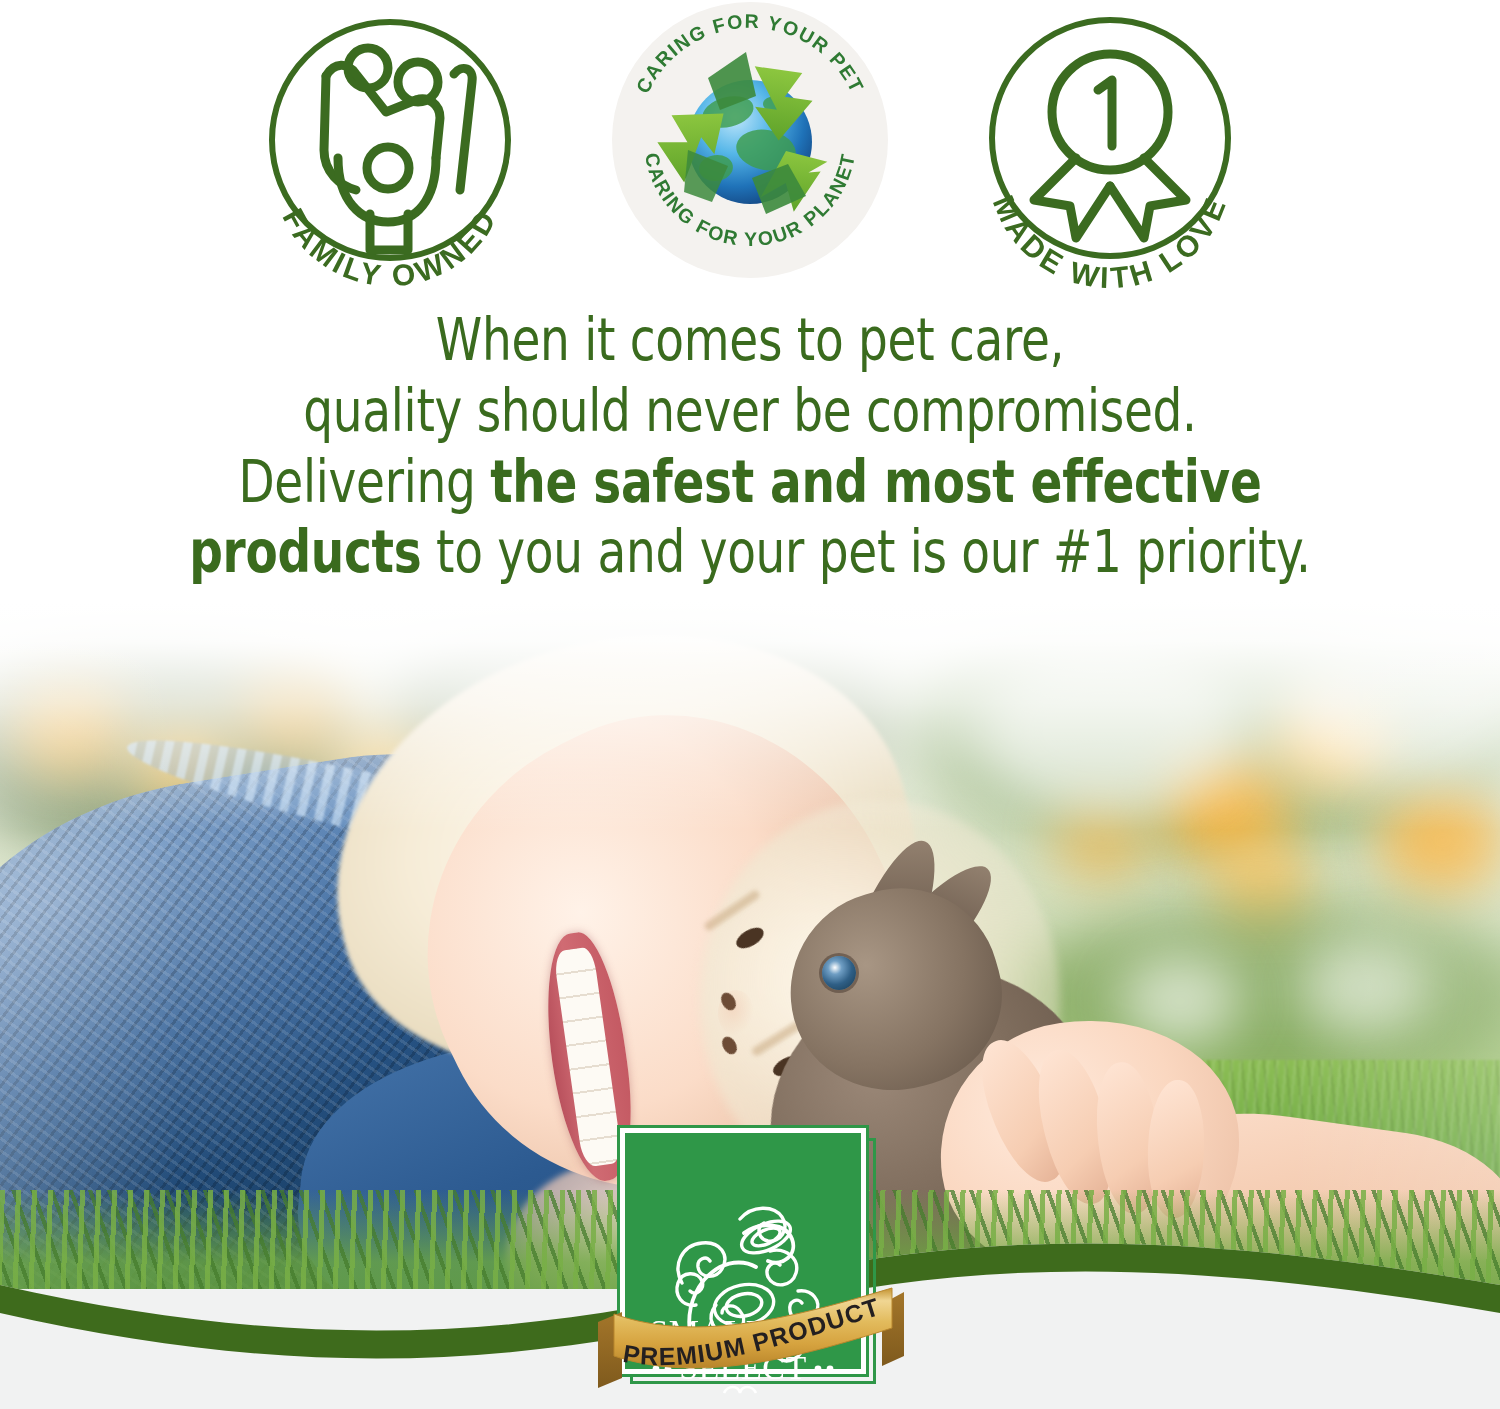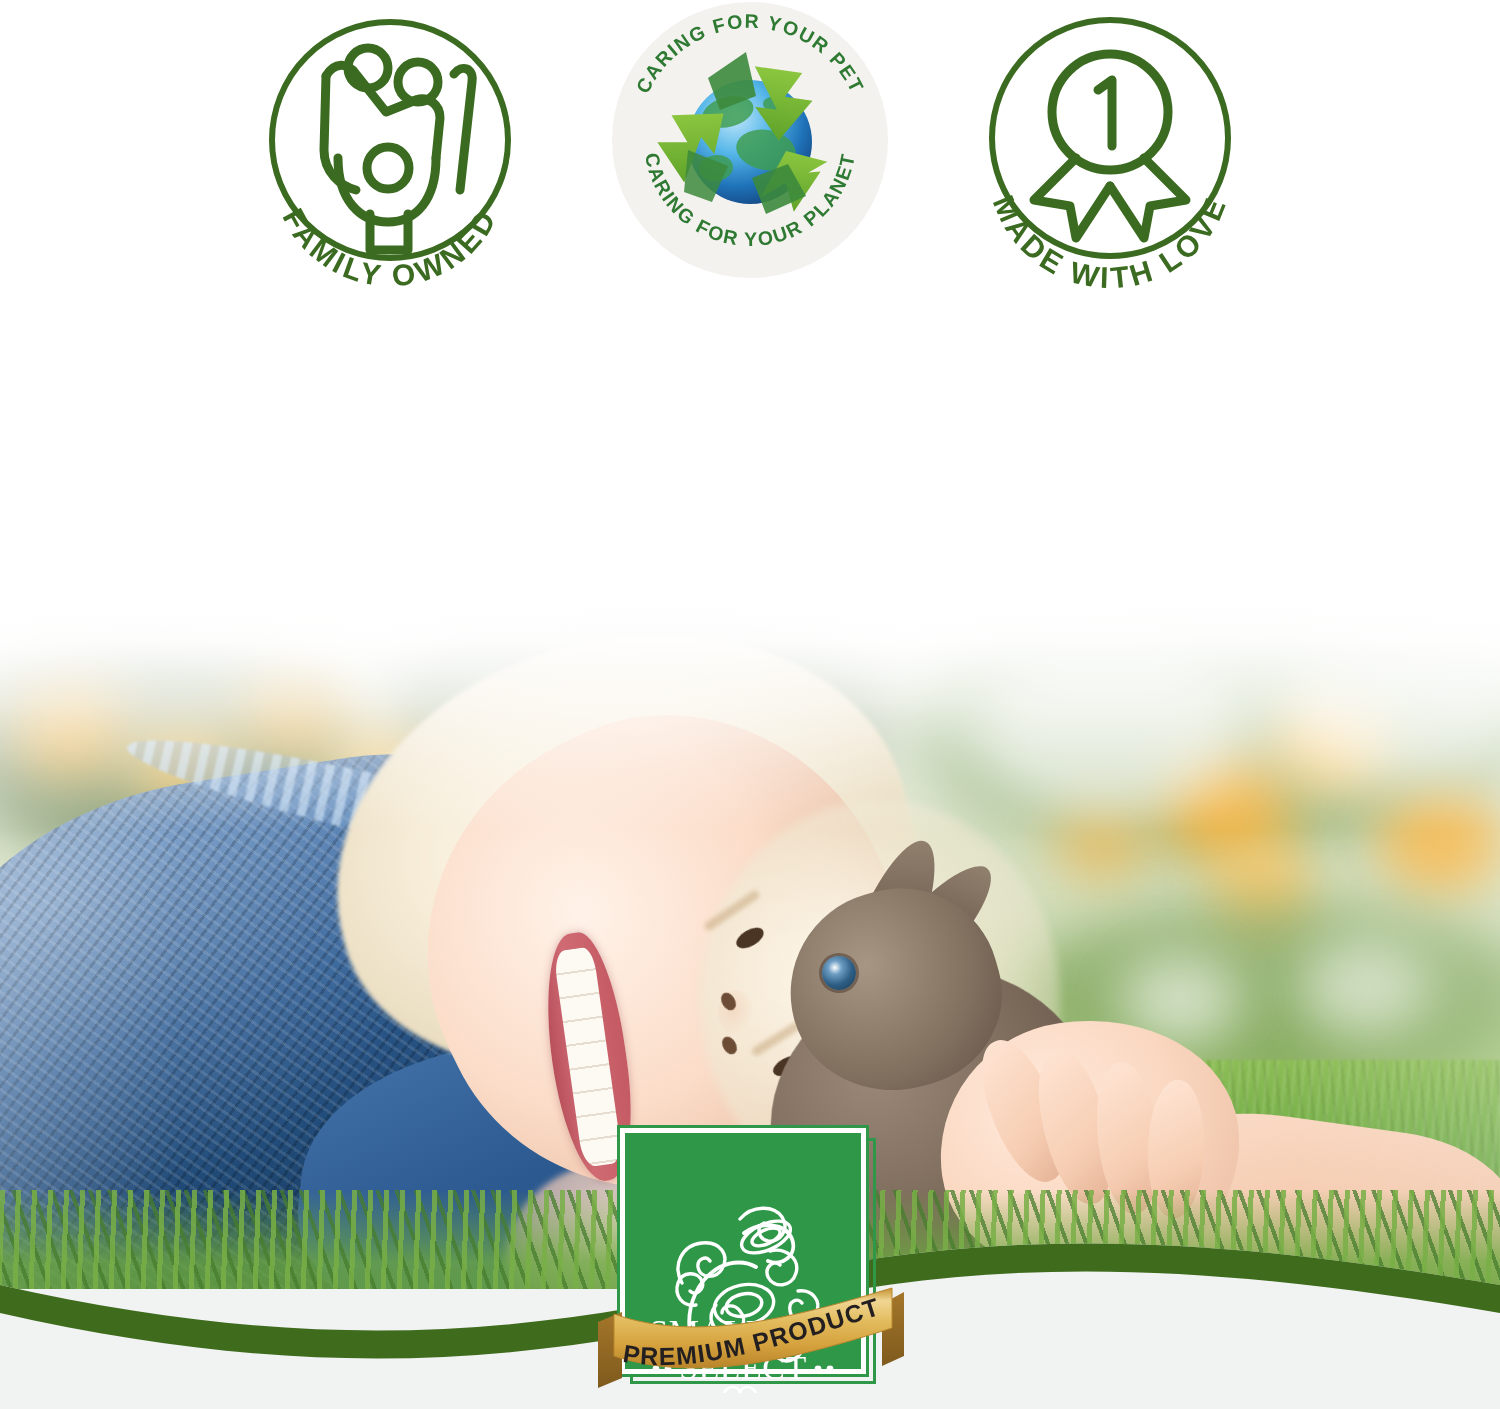--- a/index.html
+++ b/index.html
@@ -343,20 +343,26 @@
           <path d="M 214,158 L 256,200 L 220,206 L 214,238 L 180,186"></path>
           <path d="M 168,90 L 182,80 L 182,146"></path>
         </g>
         <text font-family="Liberation Sans, sans-serif" font-size="30" font-weight="700" letter-spacing="3.5" fill="#3b6b20">
           <textPath href="#arcLove" startOffset="50%" text-anchor="middle">MADE WITH LOVE</textPath>
         </text>
       </svg>
     </div>
   </div>
 
+  <div class="headline">
+    <span class="ln">When it comes to pet care,</span>
+    <span class="ln">quality should never be compromised.</span>
+    <span class="ln"><span>Delivering </span><b>the safest and most effective</b></span>
+    <span class="ln"><b>products</b><span> to you and your pet is our #1 priority.</span></span>
+  </div>
 
   <div class="photo">
     <div class="scene">
       <div class="bg-base"></div>
 
       <div class="bokeh dg" style="left:-60px;  top:30px;  width:420px; height:230px; opacity:.55;"></div>
       <div class="bokeh dg" style="left:380px;  top:10px;  width:520px; height:210px; opacity:.45;"></div>
       <div class="bokeh g" style="left:900px;  top:0px;   width:640px; height:250px; opacity:.5;"></div>
       <div class="bokeh o" style="left:10px;   top:70px;  width:120px; height:105px; opacity:.85;"></div>
       <div class="bokeh o2" style="left:128px;  top:115px; width:110px; height:95px;  opacity:.8;"></div>

